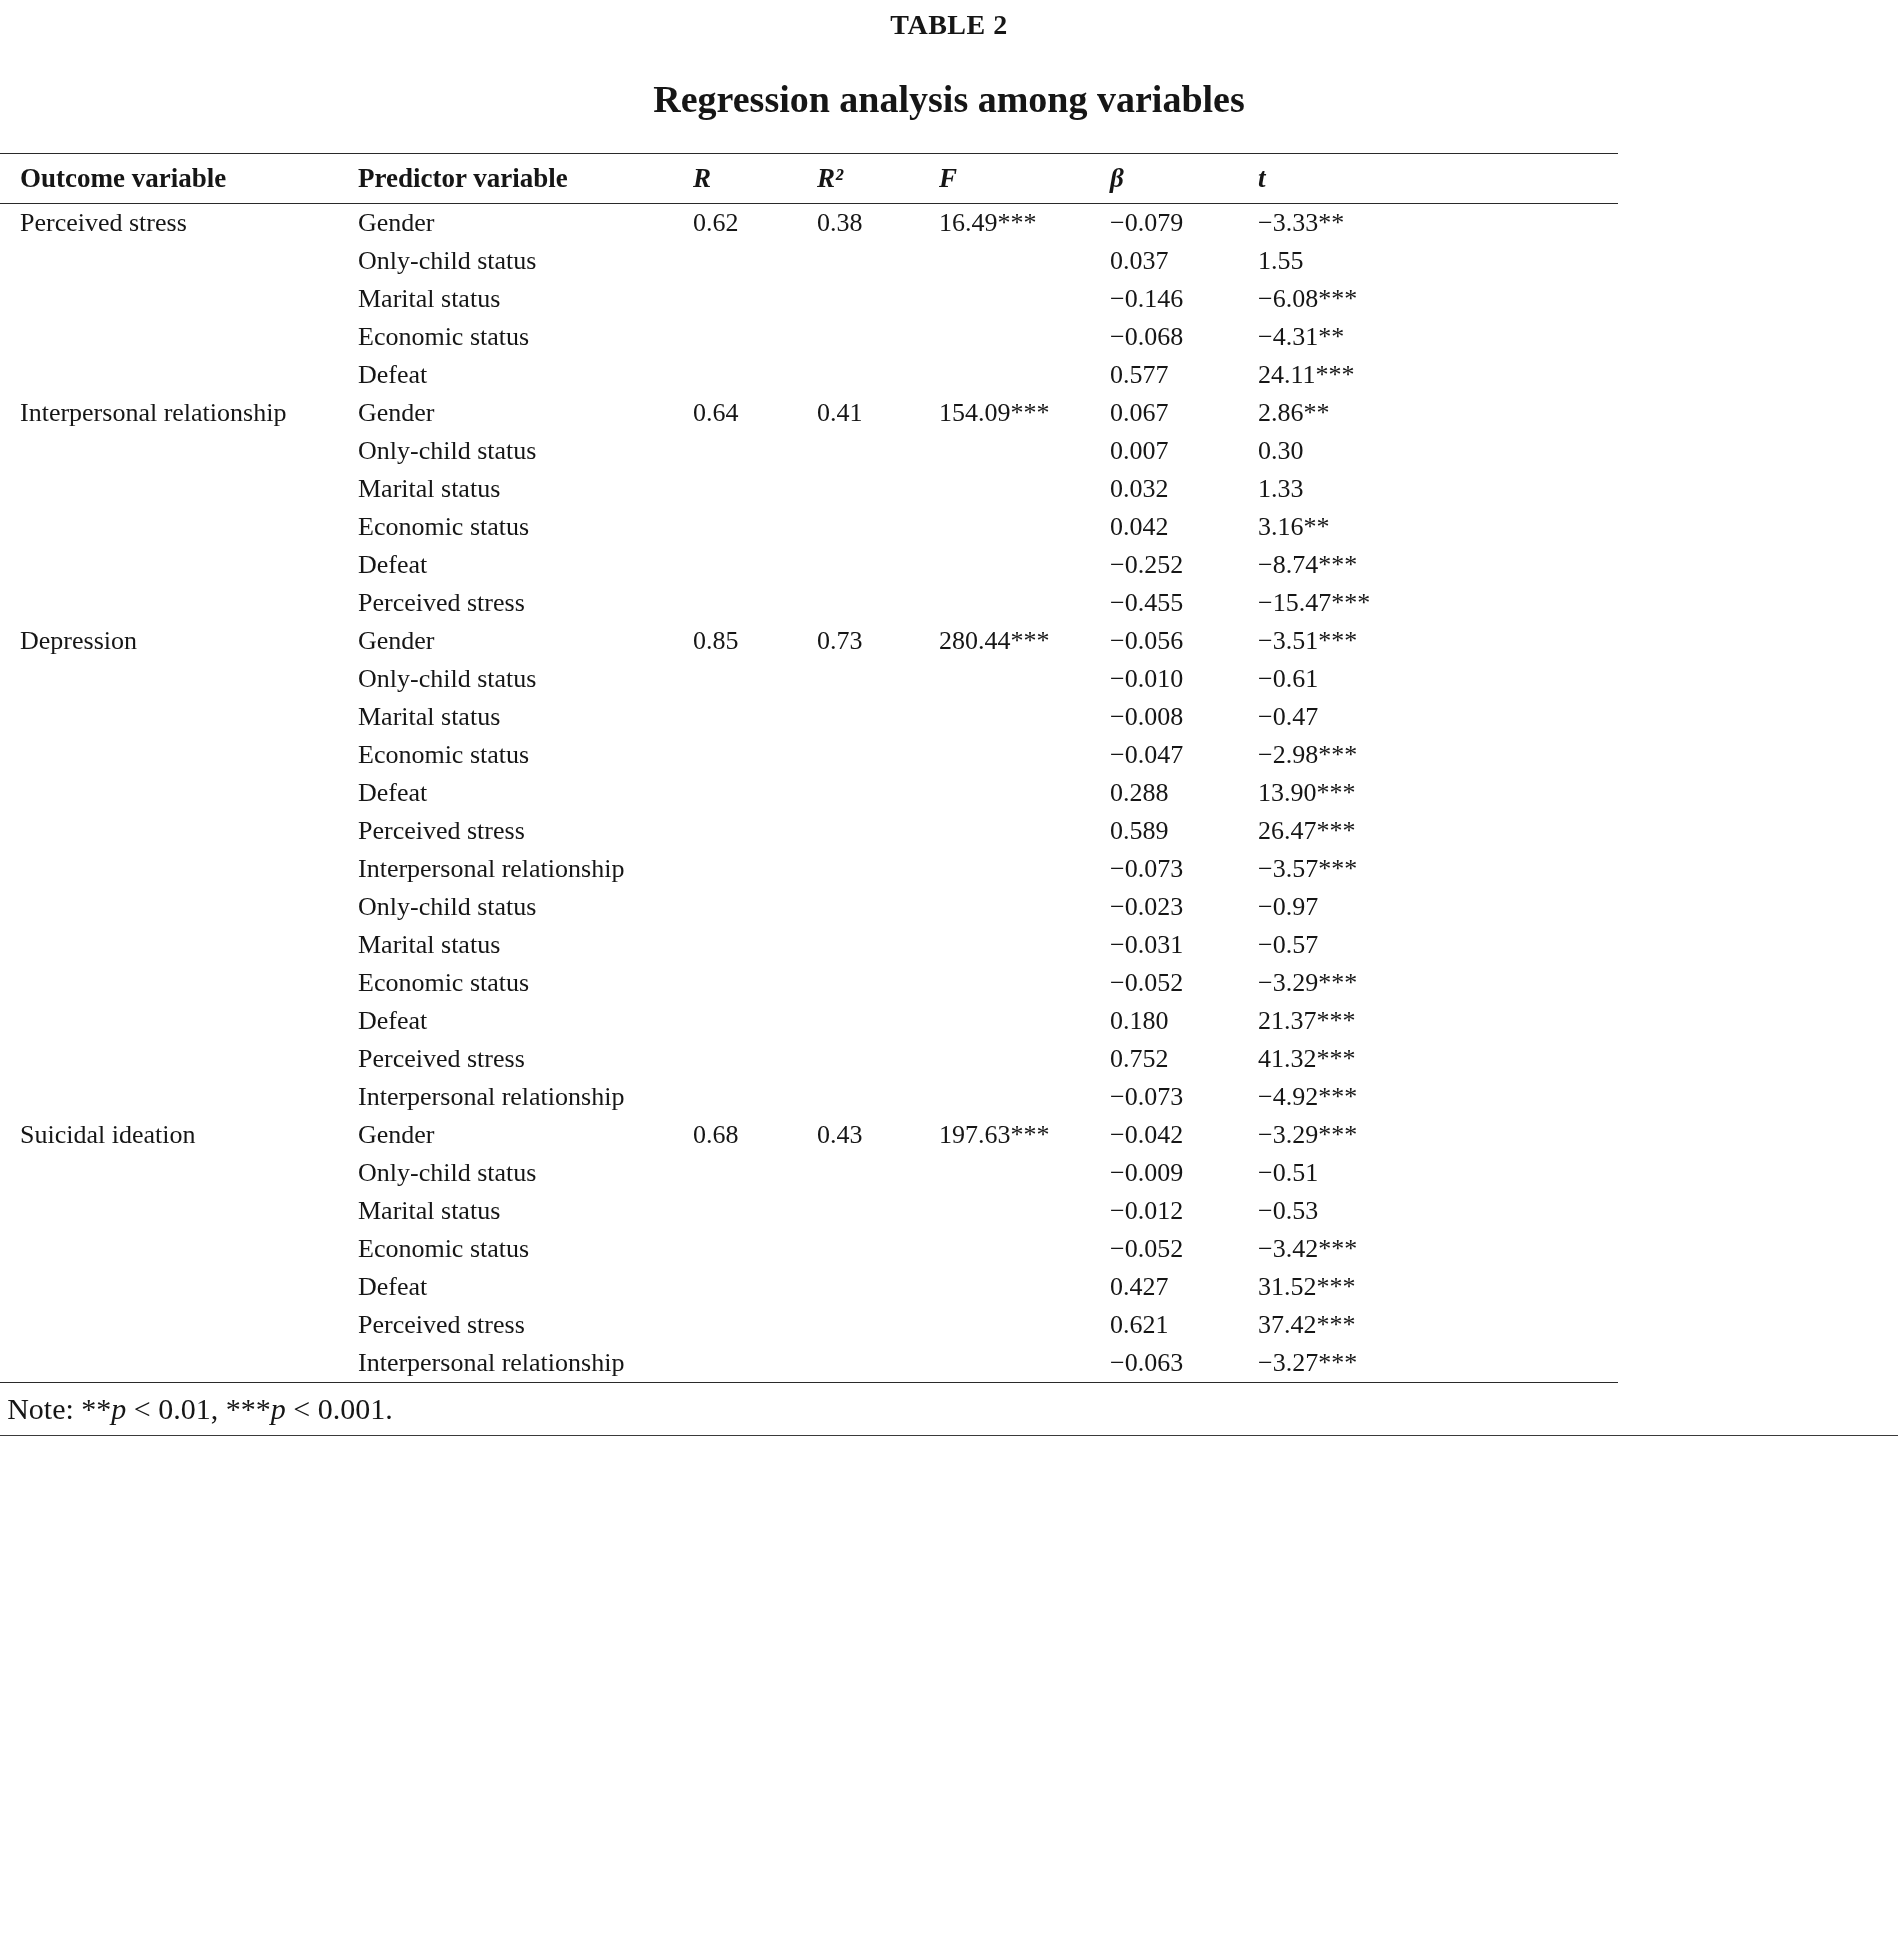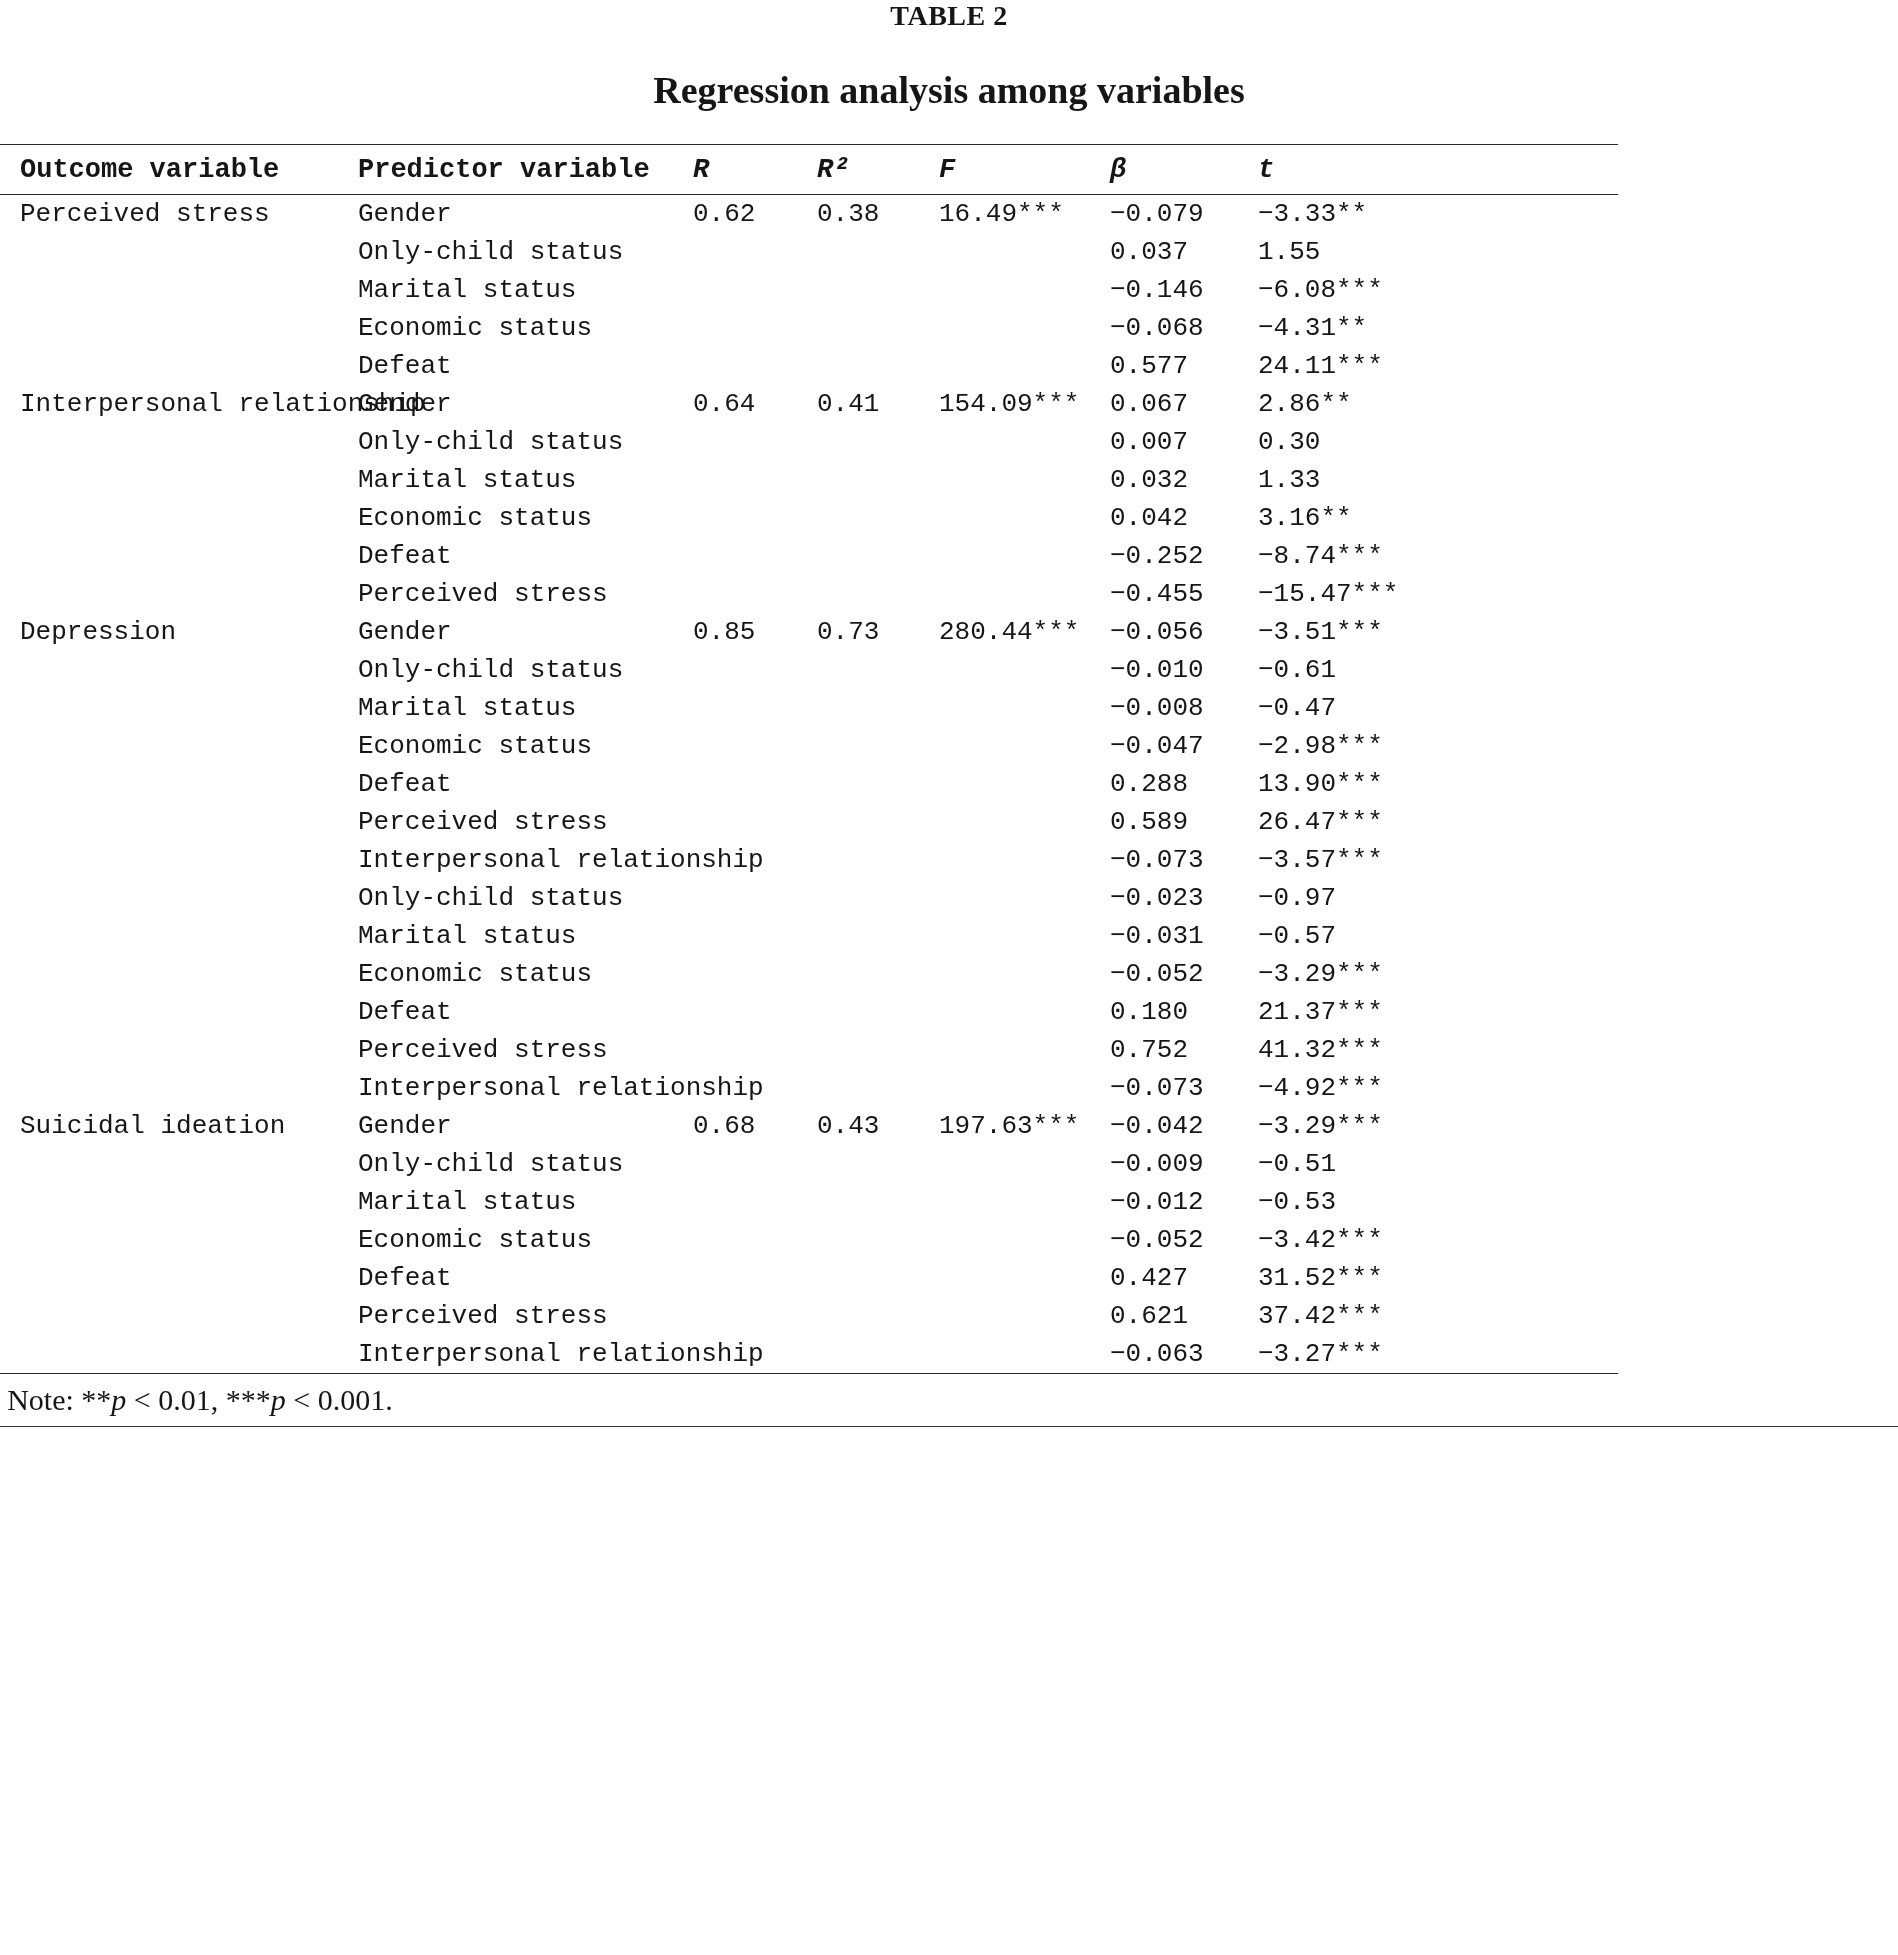--- a/index.html
+++ b/index.html
@@ -7,41 +7,41 @@
     padding: 0;
     background: #ffffff;
     color: #161616;
     font-family: "Liberation Serif", "DejaVu Serif", serif;
   }
   .page {
     width: 1898px;
     min-height: 1956px;
     background: #ffffff;
     box-sizing: border-box;
+    padding-top: 9px;
   }
   .title {
     text-align: center;
     font-weight: bold;
     font-size: 28px;
     margin-bottom: 36px;
     letter-spacing: 0.5px;
   }
   .subtitle {
     text-align: center;
     font-weight: bold;
     font-size: 38px;
     margin-bottom: 32px;
   }
   table.reg {
     width: 1618px;
     border-collapse: collapse;
     table-layout: fixed;
     border-top: 1.8px solid #2a2a2a;
     border-bottom: 1.8px solid #2a2a2a;
-    font-family: Liberation Mono, monospace;
   }
   table.reg th, table.reg td {
     text-align: left;
     vertical-align: middle;
     padding: 0 3.6px 0 20px;
     white-space: nowrap;
     overflow: visible;
   }
   table.reg thead th {
     font-weight: bold;

